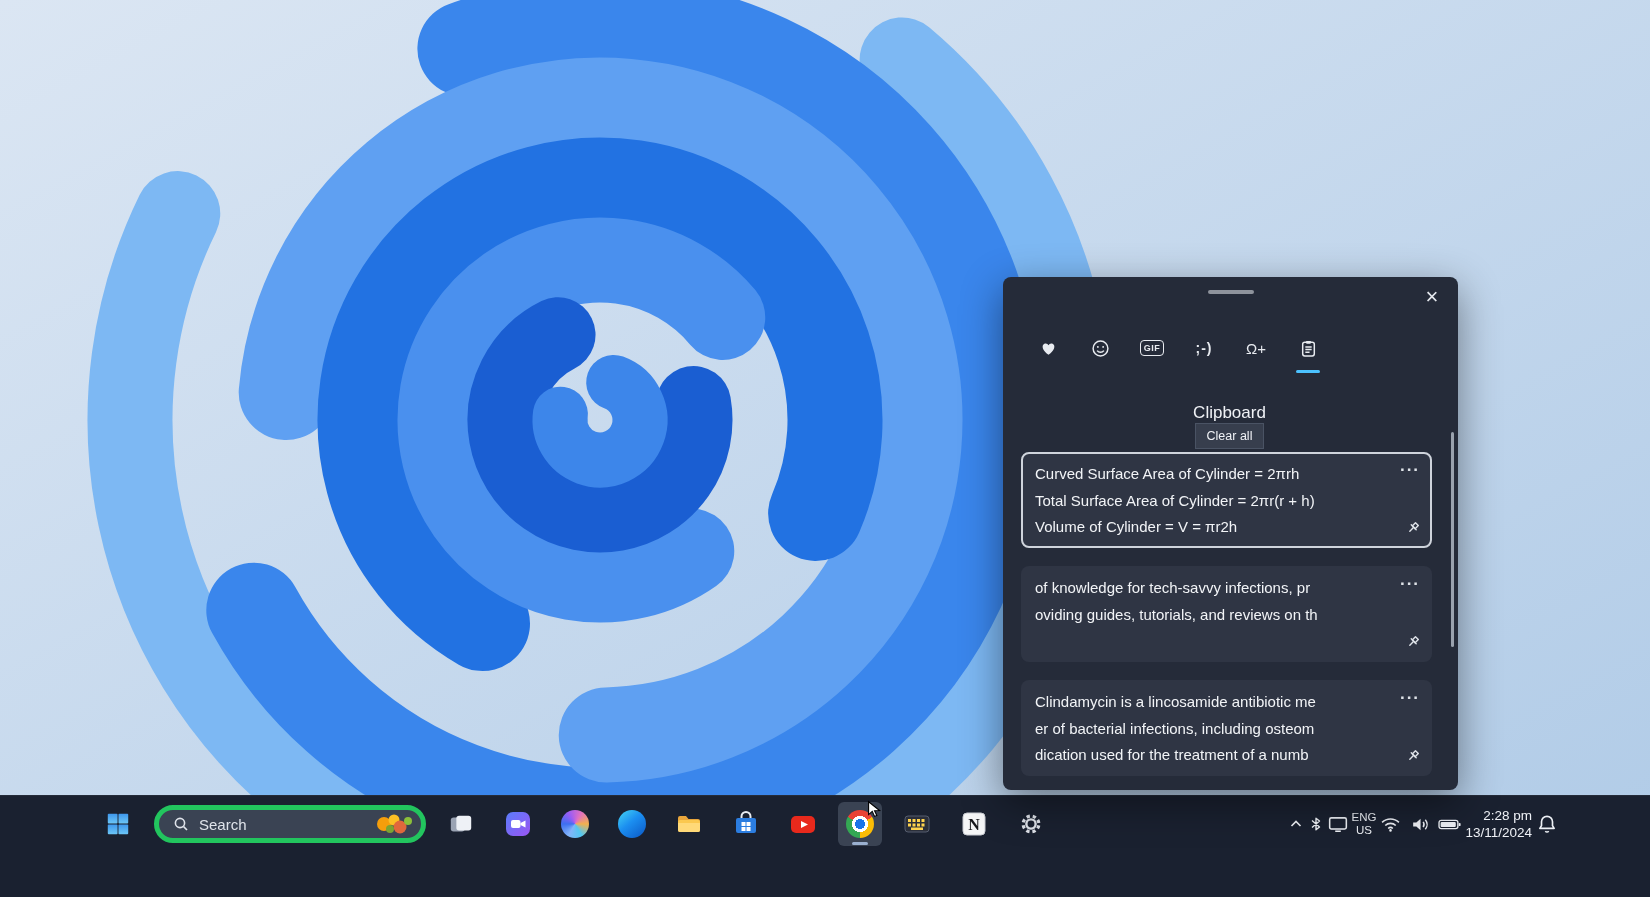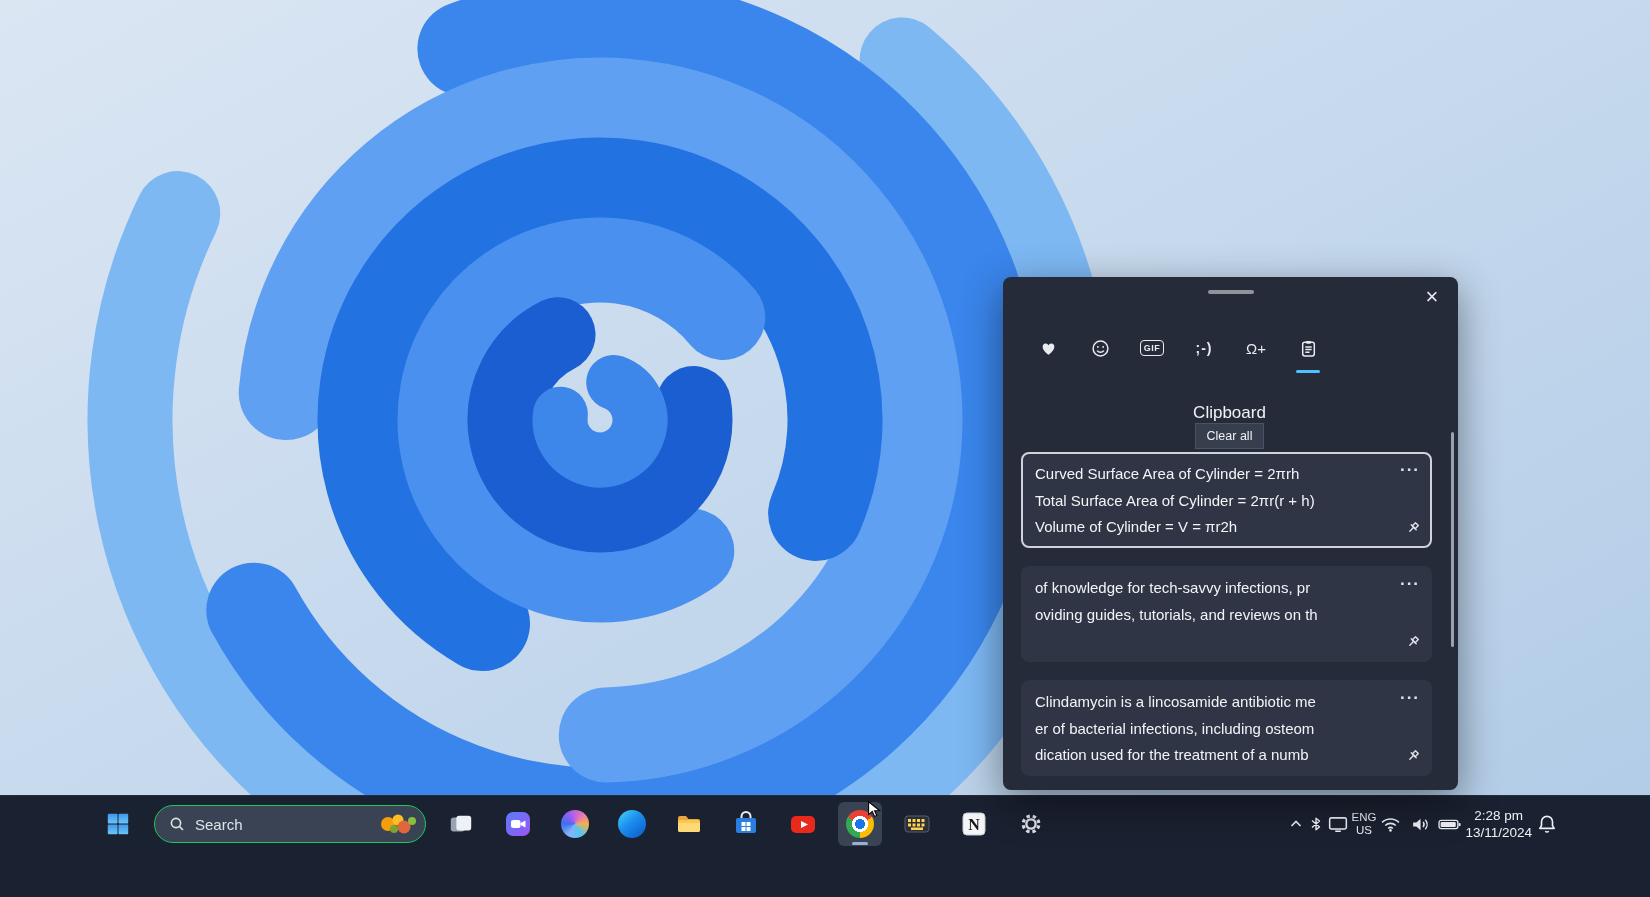--- a/index.html
+++ b/index.html
@@ -53,38 +53,38 @@
     background:#1a2130; border-top:1px solid rgba(255,255,255,.05); z-index:4; }
   .taskbar-inner{ display:flex; align-items:center; height:56px; padding-left:96px; }
   .tb-btn{ width:44px; height:44px; border-radius:6px; display:flex; align-items:center;
     justify-content:center; background:none; border:none; cursor:pointer; position:relative;
     margin-left:13px; flex:0 0 auto; }
   .tb-btn.start{ margin-left:0; }
   .tb-btn.active{ background:#3a4353; }
   .tb-btn .indicator{ position:absolute; bottom:1px; left:50%; transform:translateX(-50%);
     width:16px; height:3px; border-radius:2px; background:#9ab0d0; }
   .search-pill{ margin-left:14px; width:272px; height:38px; border-radius:19px;
-    background:#3a4353; border:1px solid #22c55e; display:flex; align-items:center;
+    background:#3a4353; border:5px solid #22c55e; display:flex; align-items:center;
     padding:0 5px 0 14px; gap:10px; cursor:pointer; flex:0 0 auto; }
   .search-label{ font-size:15px; color:#dfe3ea; flex:1; text-align:left; }
   .circle-icon{ width:28px; height:28px; border-radius:50%; }
   .copilot-circle{ background:conic-gradient(from 210deg,#83b4f9,#3d6ff0,#9a5cf5,#e170c0,#f2b04e,#53c7f0,#83b4f9); }
   .edge-circle{ background:linear-gradient(140deg,#45d6f4 0%,#1b8ef0 45%,#0b57c4 100%); }
   .chrome-circle{
     background:
       radial-gradient(circle at center, #1a73e8 0 5px, #ffffff 5px 8px, rgba(0,0,0,0) 8px),
       conic-gradient(from -60deg, #ea4335 0 120deg, #fbbc05 120deg 240deg, #34a853 240deg 360deg);
   }
 
   .tray{ margin-left:auto; margin-right:90px; display:flex; align-items:center; gap:0; }
   .tray-btn{ background:none; border:none; cursor:pointer; display:flex; align-items:center;
     justify-content:center; padding:2px; border-radius:4px; }
   .status-group{ display:flex; align-items:center; gap:9px; }
   .lang{ font-size:11.5px; line-height:13px; text-align:center; color:#eef1f6; }
-  .clock{ font-size:13.5px; line-height:17px; color:#eef1f6; }
+  .clock{ font-size:13.5px; line-height:17px; text-align:right; color:#eef1f6; }
 
   .mouse-cursor{ position:absolute; left:864px; top:799px; z-index:9; pointer-events:none; }
 </style>
 </head>
 <body>
 
 <svg class="wallpaper" viewBox="0 0 1650 897" preserveAspectRatio="none">
   <defs>
     <linearGradient id="sky" x1="0" y1="0" x2="1" y2="1">
       <stop offset="0" stop-color="#dbe6f3"></stop>

